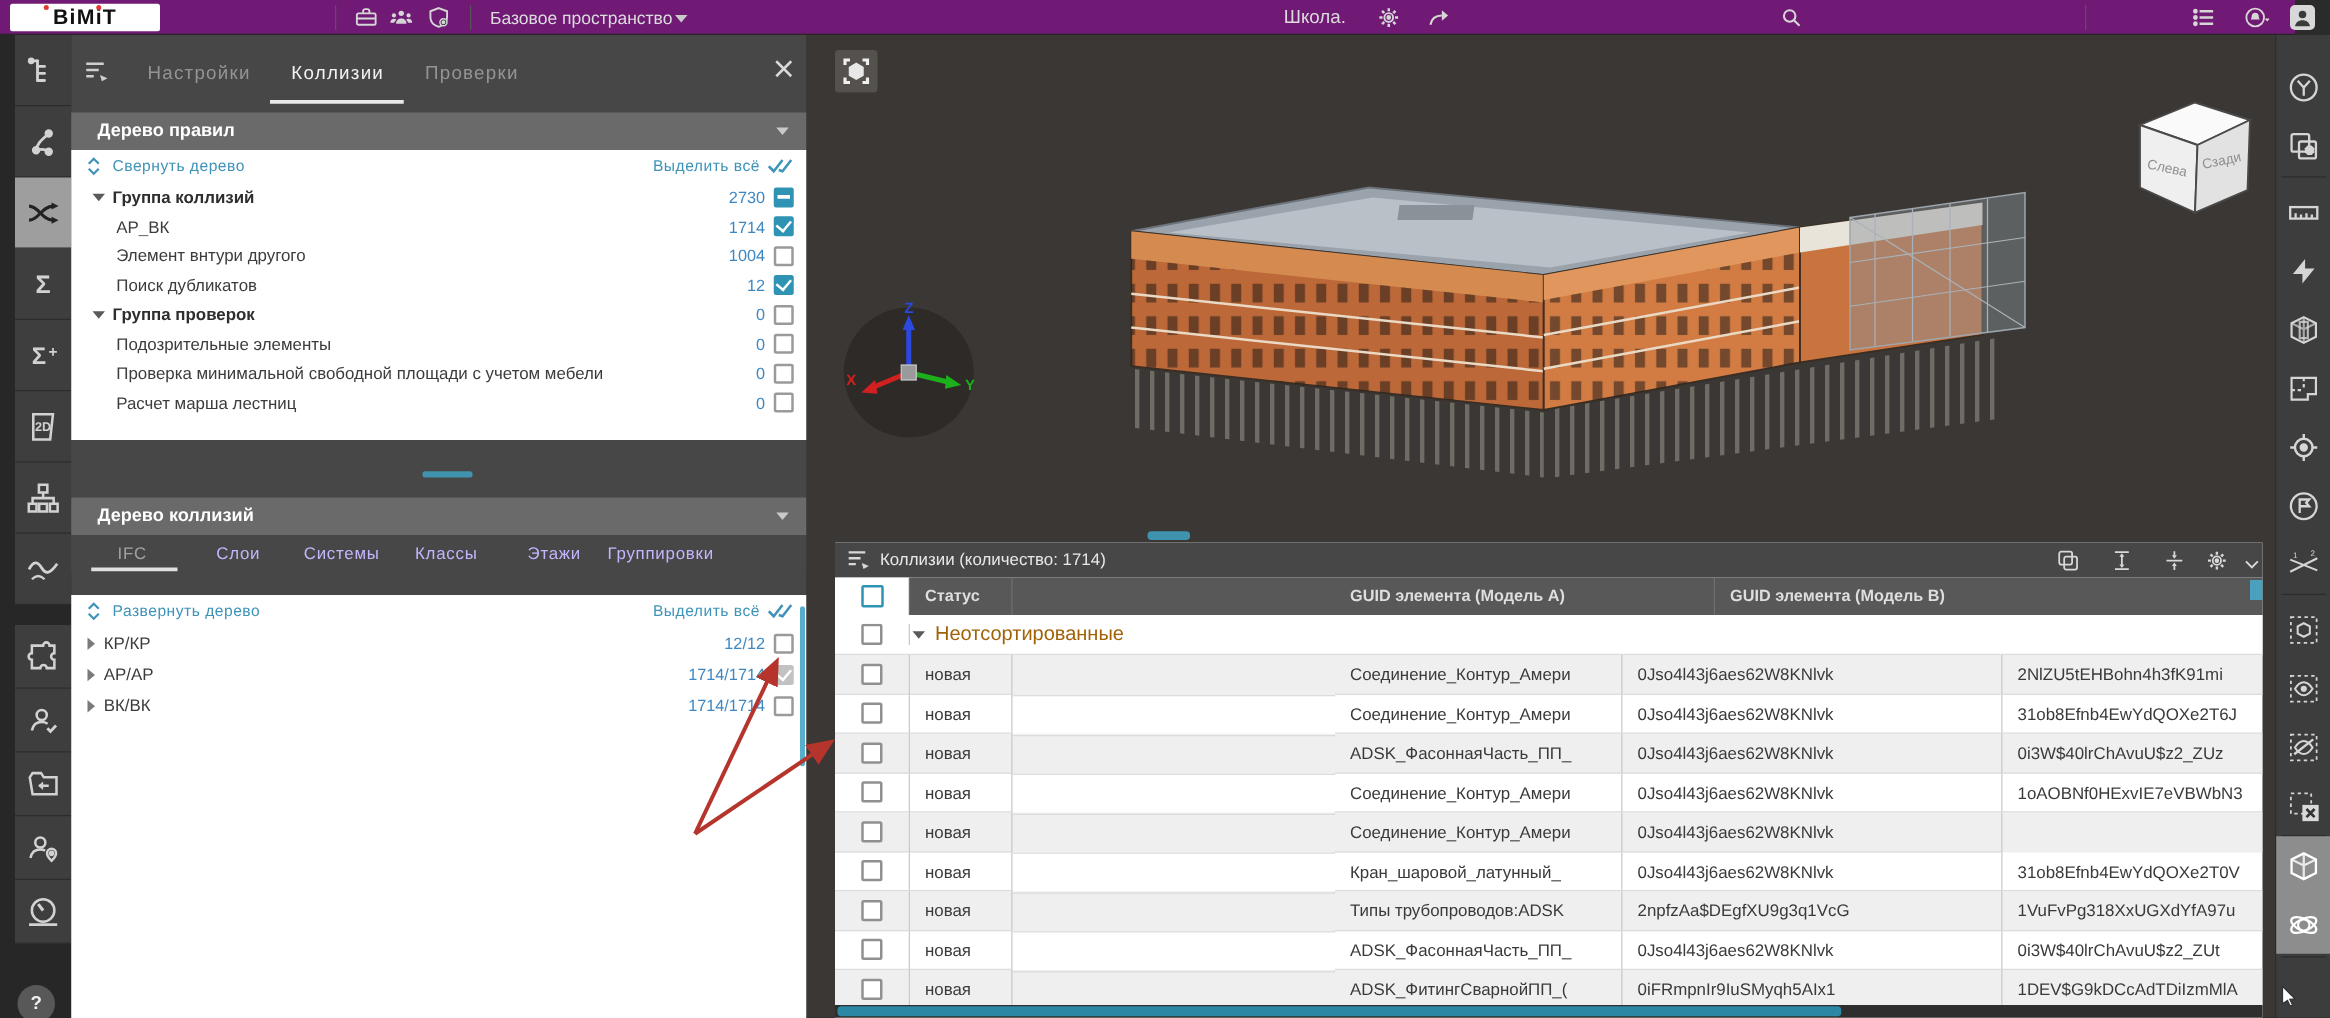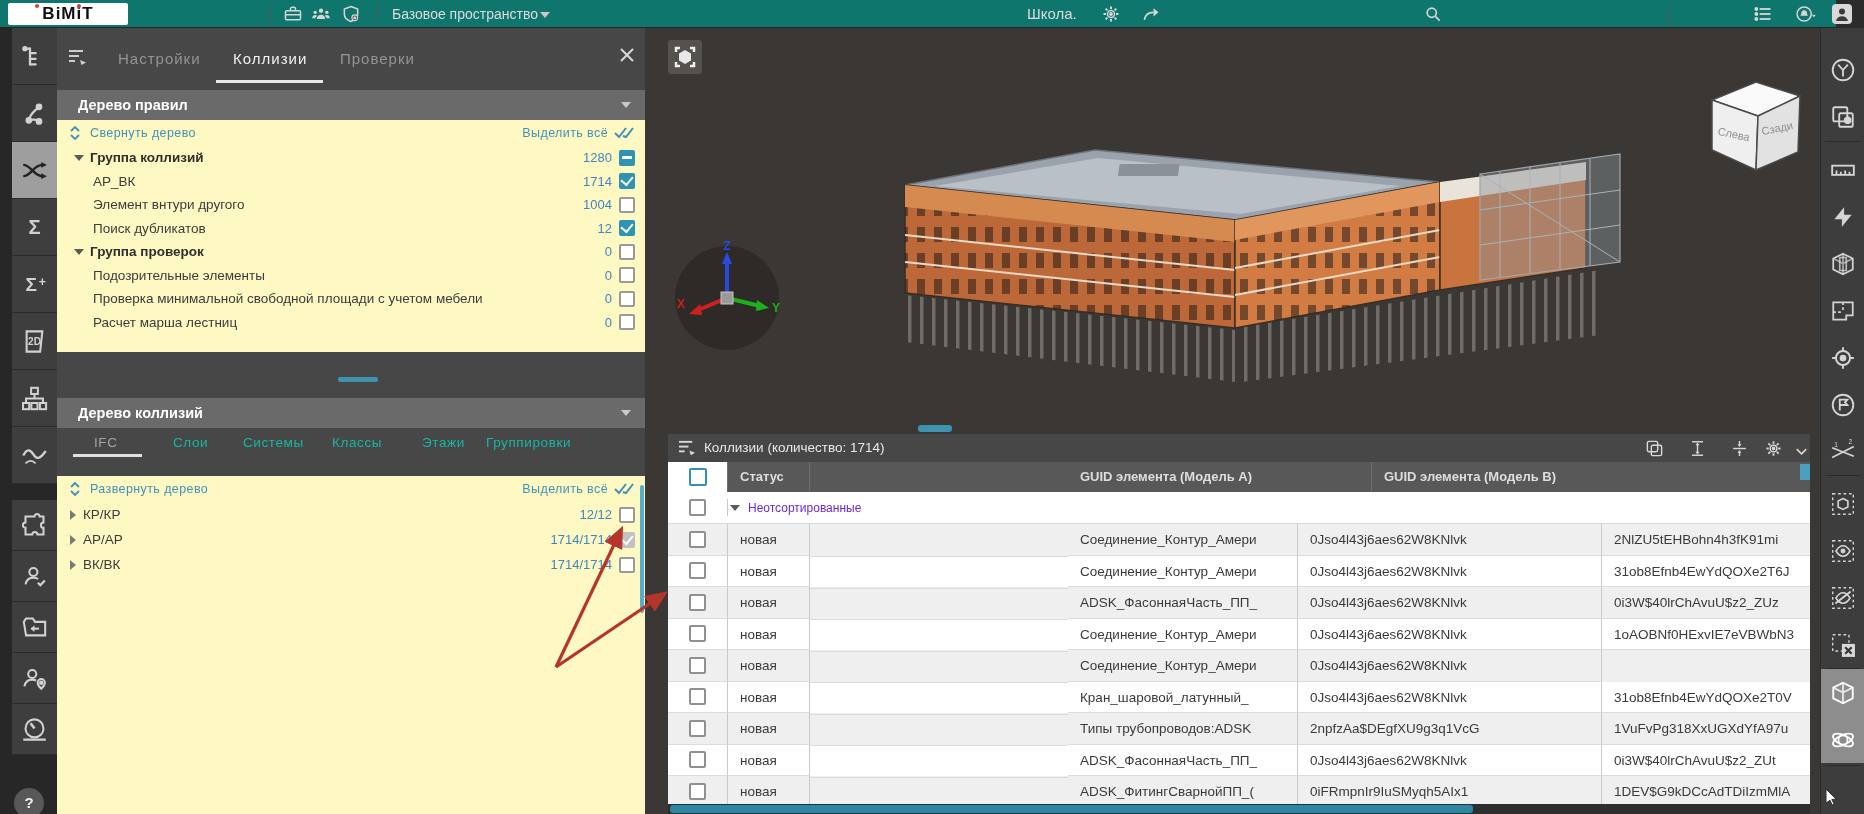--- a/index.html
+++ b/index.html
@@ -2,21 +2,21 @@
 <html><head>
 <meta charset="utf-8">
 <style>
   * { margin:0; padding:0; box-sizing:border-box; }
   html,body { width:1864px; height:814px; overflow:hidden; background:#2b2b2b;
     font-family:"Liberation Sans","DejaVu Sans",sans-serif; }
   .stage { position:absolute; inset:0; width:1864px; height:814px; }
   .abs { position:absolute; }
 
   
-  .topbar { left:0; top:0; width:1836px; height:28px; background:#0f766e; border-bottom:1px solid #262626; z-index:30; }
+  .topbar { left:0; top:0; width:1836px; height:28px; background:#701a75; border-bottom:1px solid #262626; z-index:30; }
   .logo { left:8px; top:3px; width:120px; height:22px; background:#fff; border-radius:2px;
           color:#101010; font-weight:bold; font-size:17px; letter-spacing:1px; text-align:center; line-height:22px; }
   .logo-dot { position:absolute; width:4px; height:4px; border-radius:50%; background:#e03a2f; top:4px; }
   .tb-sep { top:4px; width:1px; height:20px; background:#555; }
   .tb-txt { color:#dcdcdc; font-size:14px; line-height:28px; }
   .tb-ic { top:4px; width:22px; height:20px; color:#d6d6d6; }
   .tb-ic svg { width:100%; height:100%; }
   .chev { width:0; height:0; border-left:5px solid transparent; border-right:5px solid transparent; border-top:6px solid #c9c9c9; }
 
   
@@ -33,40 +33,40 @@
   .panel { left:57px; top:28px; width:588px; height:786px; background:#474747; z-index:20; }
   .ptabs { position:absolute; left:0; top:0; width:588px; height:62px; }
   .ptab { position:absolute; top:22px; font-size:15px; letter-spacing:1px; color:#949494; }
   .ptab.on { color:#f2f2f2; }
   .ptab-under { position:absolute; top:52px; left:159px; width:107px; height:3px; background:#e8e8e8; }
   .pmenu-ic { position:absolute; left:11px; top:20px; width:20px; height:18px; color:#cfcfcf; }
   .pclose { position:absolute; left:561px; top:18px; width:18px; height:18px; color:#d9d9d9; }
   .sechead { position:absolute; left:0; width:588px; height:30px; background:#6a6a6a; color:#fff;
              font-size:14.5px; font-weight:bold; line-height:30px; padding-left:21px; }
   .sechead .chev { position:absolute; right:14px; top:12px; }
-  .secbody { position:absolute; left:0; width:588px; background:#fef9c3; }
+  .secbody { position:absolute; left:0; width:588px; background:#ffffff; }
   .bluelink { color:#3f93b8; font-size:12.5px; letter-spacing:.4px; }
   .treerow { display:flex; align-items:center; height:23.5px; padding:0 10px 0 0; }
   .treerow .lbl { font-size:13.5px; color:#3c3c3c; white-space:nowrap; overflow:hidden; flex:1; }
   .treerow.grp .lbl { font-weight:bold; color:#2e2e2e; }
   .cnt { font-size:13px; color:#3f87c1; margin-right:7px; }
   .tri-d { width:0;height:0;border-left:5px solid transparent;border-right:5px solid transparent;border-top:6px solid #5a5a5a; margin:0 6px 0 17px; }
   .tri-r { width:0;height:0;border-top:5px solid transparent;border-bottom:5px solid transparent;border-left:6px solid #7a7a7a; margin:0 7px 0 13px; }
   .indent { width:17px; margin-left:19px; }
   .cb { width:16px; height:16px; border-radius:2px; flex:0 0 auto; position:relative; }
   .cb.un  { background:#fff; border:2px solid #9a9a9a; }
   .cb.ch  { background:#2f93b4; }
   .cb.ind { background:#2f93b4; }
   .cb.chg { background:#c2c2c2; }
   .cb.ch::after, .cb.chg::after { content:""; position:absolute; left:4px; top:1px; width:6px; height:9px;
        border-right:2.5px solid #fff; border-bottom:2.5px solid #fff; transform:rotate(40deg); }
   .cb.ind::after { content:""; position:absolute; left:3px; top:6.5px; width:10px; height:3px; background:#fff; }
   .dblcheck { width:22px; height:16px; color:#3f93b8; }
   .updown { width:14px; height:16px; color:#3f93b8; margin:0 8px 0 11px; }
-  .s2tab { position:absolute; top:7px; font-size:13.5px; letter-spacing:.6px; color:#14b8a6; }
+  .s2tab { position:absolute; top:7px; font-size:13.5px; letter-spacing:.6px; color:#c4b5fd; }
   .s2tab.on { color:#a3a3a3; }
   .s2under { position:absolute; left:16px; top:26px; width:69px; height:2.5px; background:#e0e0e0; }
   .vscroll { position:absolute; left:583px; top:9px; width:4px; height:128px; background:#57aecb; border-radius:2px; }
   .gap-handle { position:absolute; left:281px; top:25px; width:40px; height:5px; border-radius:2px; background:#3f93ae; }
 
   
   .viewport { left:645px; top:28px; width:1175px; height:786px; background:#3a3734; z-index:1; }
   .focusbtn { left:23px; top:12px; width:34px; height:34px; background:#55514d; border-radius:3px; color:#f0f0f0; }
   .draghandle { left:273px; top:397px; width:34px; height:7px; border-radius:3px; background:#3f93ae; }
 
@@ -415,21 +415,21 @@
         <span class="dblcheck" style="margin-left:5px">
           <svg viewBox="0 0 22 16" fill="none" stroke="currentColor" stroke-width="2">
               <path d="M2 8l4 4 7-9"></path>
               <path d="M10 11l3 1 7-9"></path>
             </svg>
         </span>
       </div>
       <div class="treerow grp">
         <span class="tri-d"></span>
         <span class="lbl">Группа коллизий</span>
-        <span class="cnt">1280</span>
+        <span class="cnt">2730</span>
         <span class="cb ind"></span>
       </div>
       <div class="treerow">
         <span class="indent"></span>
         <span class="lbl">АР_ВК</span>
         <span class="cnt">1714</span>
         <span class="cb ch"></span>
       </div>
       <div class="treerow">
         <span class="indent"></span>
@@ -701,21 +701,21 @@
       <div class="th c5">GUID элемента (Модель А)</div>
       <div class="th c6">GUID элемента (Модель B)</div>
     </div>
     <div class="vthumb"></div>
 
     <div class="grouprow">
       <div class="td cbc c1" style="border-bottom:none">
           <span class="rcb"></span>
         </div>
       <span class="tri-d" style="margin:0 8px 0 2px"></span>
-      <span style="font-size:12px;color:#6d28d9">Неотсортированные</span>
+      <span style="font-size:16px;color:#a16207">Неотсортированные</span>
     </div>
 
     <div class="rowswrap">
       <div class="trow odd">
         <div class="td cbc c1">
             <span class="rcb"></span>
           </div>
         <div class="td c2">новая</div>
         <div class="td c3">Базовая стена:ADSK_Внутренняя_Кирпич</div>
         <div class="td c4">Соединение_Контур_Амери</div>

